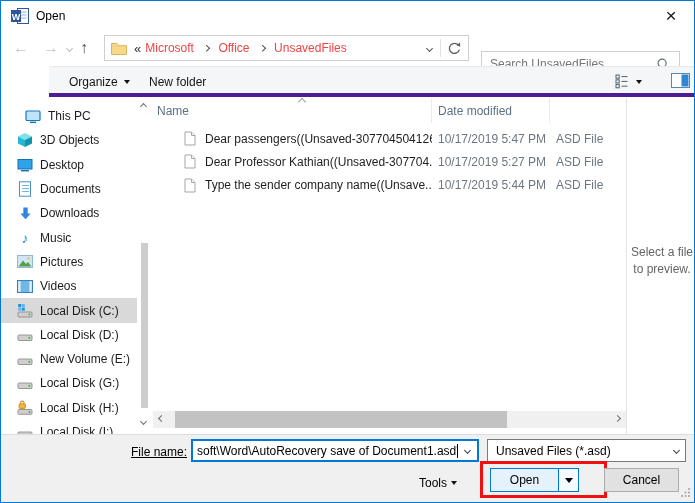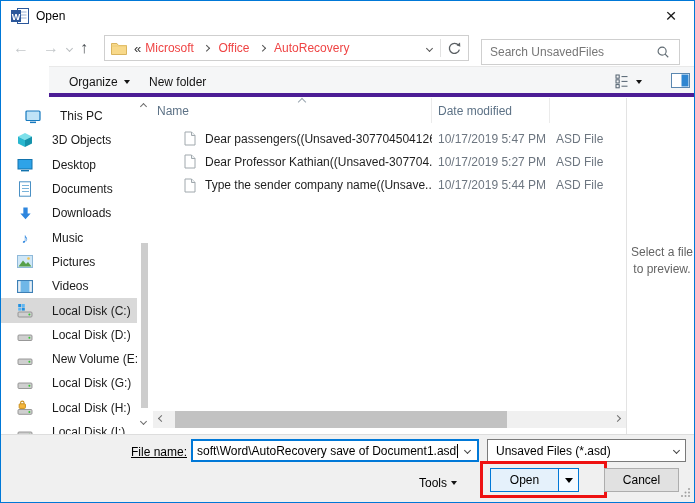--- a/index.html
+++ b/index.html
@@ -33,40 +33,40 @@
 
   .address { position:absolute; left:103px; top:4px; width:365px; height:26px; border:1px solid #cfcfcf; background:#fff; display:flex; align-items:center; padding:0 4px 0 6px; }
   .bc-prefix { color:#333; font-size:13px; margin:0 2px 0 7px; }
   .crumbs { display:flex; align-items:center; flex:1; }
   .crumb { color:#ef4444; padding:0 2px; cursor:pointer; }
   .bc-sep { color:#555; margin:0 8px; width:4.5px; height:4.5px; }
   .addr-chev { color:#555; margin:0 8px; cursor:pointer; }
   .addr-div { width:1px; height:18px; background:#e2e2e2; margin-right:6px; }
   .refresh { width:15px; height:15px; margin-right:2px; cursor:pointer; }
 
-  .searchbox { position:absolute; left:480px; top:8px; width:199px; height:26px; border:1px solid #cfcfcf; background:#fff; display:flex; align-items:center; padding:0 8px; }
+  .searchbox { position:absolute; left:480px; top:20px; width:199px; height:26px; border:1px solid #cfcfcf; background:#fff; display:flex; align-items:center; padding:0 8px; }
   .searchbox .ph { flex:1; color:#767676; }
 
   
   .toolbar { position:absolute; left:0; top:65px; width:100%; height:31px; background:#f5f6f7; border-top:1px solid #e9e9e9; border-bottom:4px solid #4c1d95;margin-left:48px; }
   .tb-item { position:absolute; top:0; height:29px; display:flex; align-items:center; gap:6px; color:#141414; cursor:pointer; }
   .tri-down { width:0; height:0; border-left:3.5px solid transparent; border-right:3.5px solid transparent; border-top:4.5px solid #141414; }
   .organize { left:20px; }
   .newfolder { left:100px; }
   .views { left:566px; gap:5px; }
   .panebtn { left:622px; }
   .helpbtn { left:651px; }
 
   
   .main { position:absolute; left:0; top:97px; width:100%; height:336px; background:#fff; }
 
   
   .sidebar { position:absolute; left:0; top:0; width:136px; height:336px; overflow:hidden; }
   .side-list { position:absolute; left:0; top:6px; width:150px; }
-  .side-item { height:24.3px; display:flex; align-items:center; gap:19px; padding-left:24px; cursor:pointer; white-space:nowrap; }
+  .side-item { height:24.3px; display:flex; align-items:center; gap:7px; padding-left:24px; cursor:pointer; white-space:nowrap; }
   .side-item.lvl1 { padding-left:16px; }
   .side-item.selected { background:#d9d9d9; }
   .icn { width:16px; height:16px; display:inline-flex; align-items:center; justify-content:center; flex:none; }
 
   .side-scroll { position:absolute; left:136px; top:0; width:15px; height:336px; background:#fff; }
   .side-scroll .chev { position:absolute; left:4px; color:#6d6d6d; }
   .ss-up { top:6px; }
   .ss-down { top:321px; }
   .ss-thumb { position:absolute; left:4px; top:145px; width:7px; height:165px; background:#cdcdcd; }
 
@@ -148,21 +148,21 @@
           <path d="M0.5 1.5 h5.4 l1.6 2 H15.5 v9 H0.5 z" fill="#f8d98a" stroke="#d9b45e"></path>
           <path d="M0.5 4 h15" stroke="#eccc79"></path>
         </svg>
       </span>
       <span class="bc-prefix">«</span>
       <span class="crumbs" id="crumbs">
           <span class="crumb">Microsoft</span>
           <span class="chev right bc-sep"></span>
           <span class="crumb">Office</span>
           <span class="chev right bc-sep"></span>
-          <span class="crumb">AutoRecovery</span>
+          <span class="crumb">UnsavedFiles</span>
         </span>
       <span class="chev down addr-chev"></span>
       <span class="addr-div"></span>
       <span class="refresh">
         <svg width="15" height="15" viewBox="0 0 16 16">
           <path d="M13.2 9.2 a5.4 5.4 0 1 1 -0.9 -4.6" fill="none" stroke="#5a5f63" stroke-width="1.4"></path>
           <polygon points="13.9,1.6 14.2,6.2 10.2,4.6" fill="#5a5f63"></polygon>
         </svg>
       </span>
     </div>

